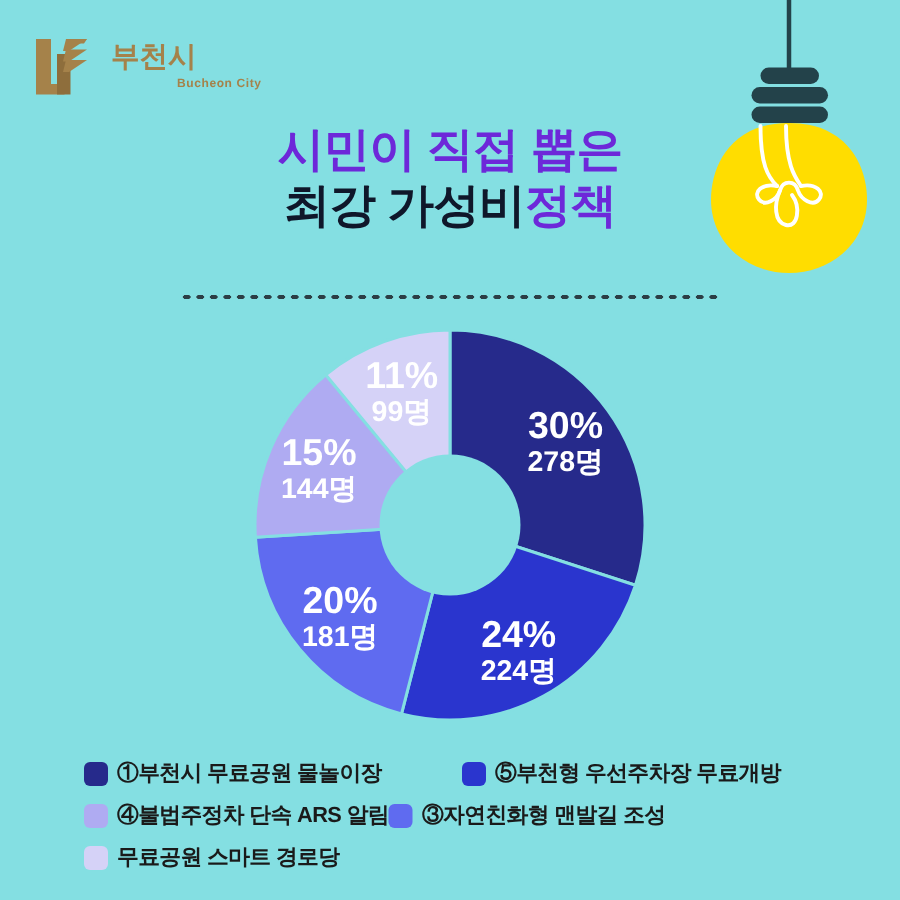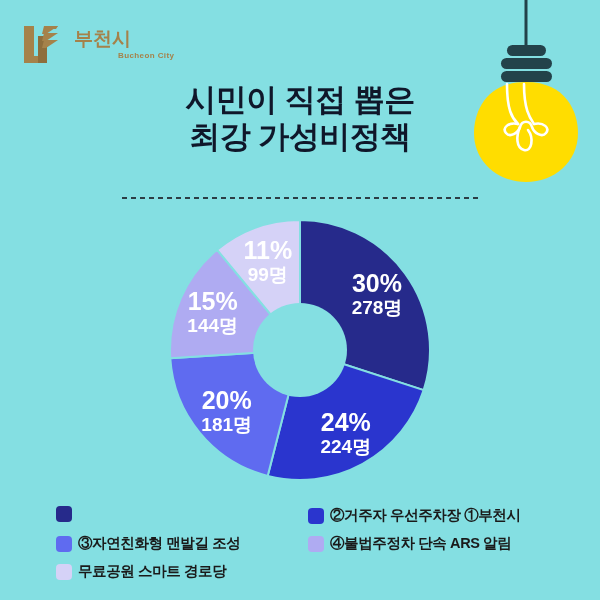--- a/index.html
+++ b/index.html
@@ -63,21 +63,21 @@
     width: 600px;
     text-align: center;
     line-height: 1.18;
   }
   .title-line {
     font-size: 31px;
     font-weight: bold;
     letter-spacing: -0.5px;
     white-space: nowrap;
   }
-  .t-blue { color: #0f172a; }
+  .t-blue { color: #6d28d9; }
   .t-yellow { color: #0f172a; }
 
   
   .divider {
     position: absolute;
     left: 120px;
     top: 196px;
     width: 360px;
     height: 4px;
     background-image: radial-gradient(#2c3e45 45%, rgba(0,0,0,0) 46%);
@@ -203,34 +203,35 @@
           <text x="97.8" y="60.5" class="slice-cnt">99명</text>
         </g>
       <circle cx="130" cy="130" r="47" fill="#84dfe2"></circle>
     </svg>
   </div>
 
   <div class="legend">
     <div class="legend-row">
       <div class="legend-item col1">
         <span class="legend-swatch" style="background: rgb(38, 42, 139);"></span>
+        <span class="legend-label">①부천시 무료공원 물놀이장</span>
       </div>
       <div class="legend-item">
         <span class="legend-swatch" style="background: rgb(42, 53, 206);"></span>
-        <span class="legend-label">②거주자 우선주차장 ①부천시</span>
+        <span class="legend-label">⑤부천형 우선주차장 무료개방</span>
       </div>
     </div>
     <div class="legend-row">
+      <div class="legend-item">
+        <span class="legend-swatch" style="background: rgb(175, 171, 242);"></span>
+        <span class="legend-label">④불법주정차  단속 ARS 알림</span>
+      </div>
       <div class="legend-item col1">
         <span class="legend-swatch" style="background: rgb(95, 107, 240);"></span>
         <span class="legend-label">③자연친화형 맨발길 조성</span>
-      </div>
-      <div class="legend-item">
-        <span class="legend-swatch" style="background: rgb(175, 171, 242);"></span>
-        <span class="legend-label">④불법주정차  단속 ARS 알림</span>
       </div>
     </div>
     <div class="legend-row">
       <div class="legend-item col1">
         <span class="legend-swatch" style="background: rgb(213, 210, 247);"></span>
         <span class="legend-label">무료공원 스마트 경로당</span>
       </div>
     </div>
   </div>
 

